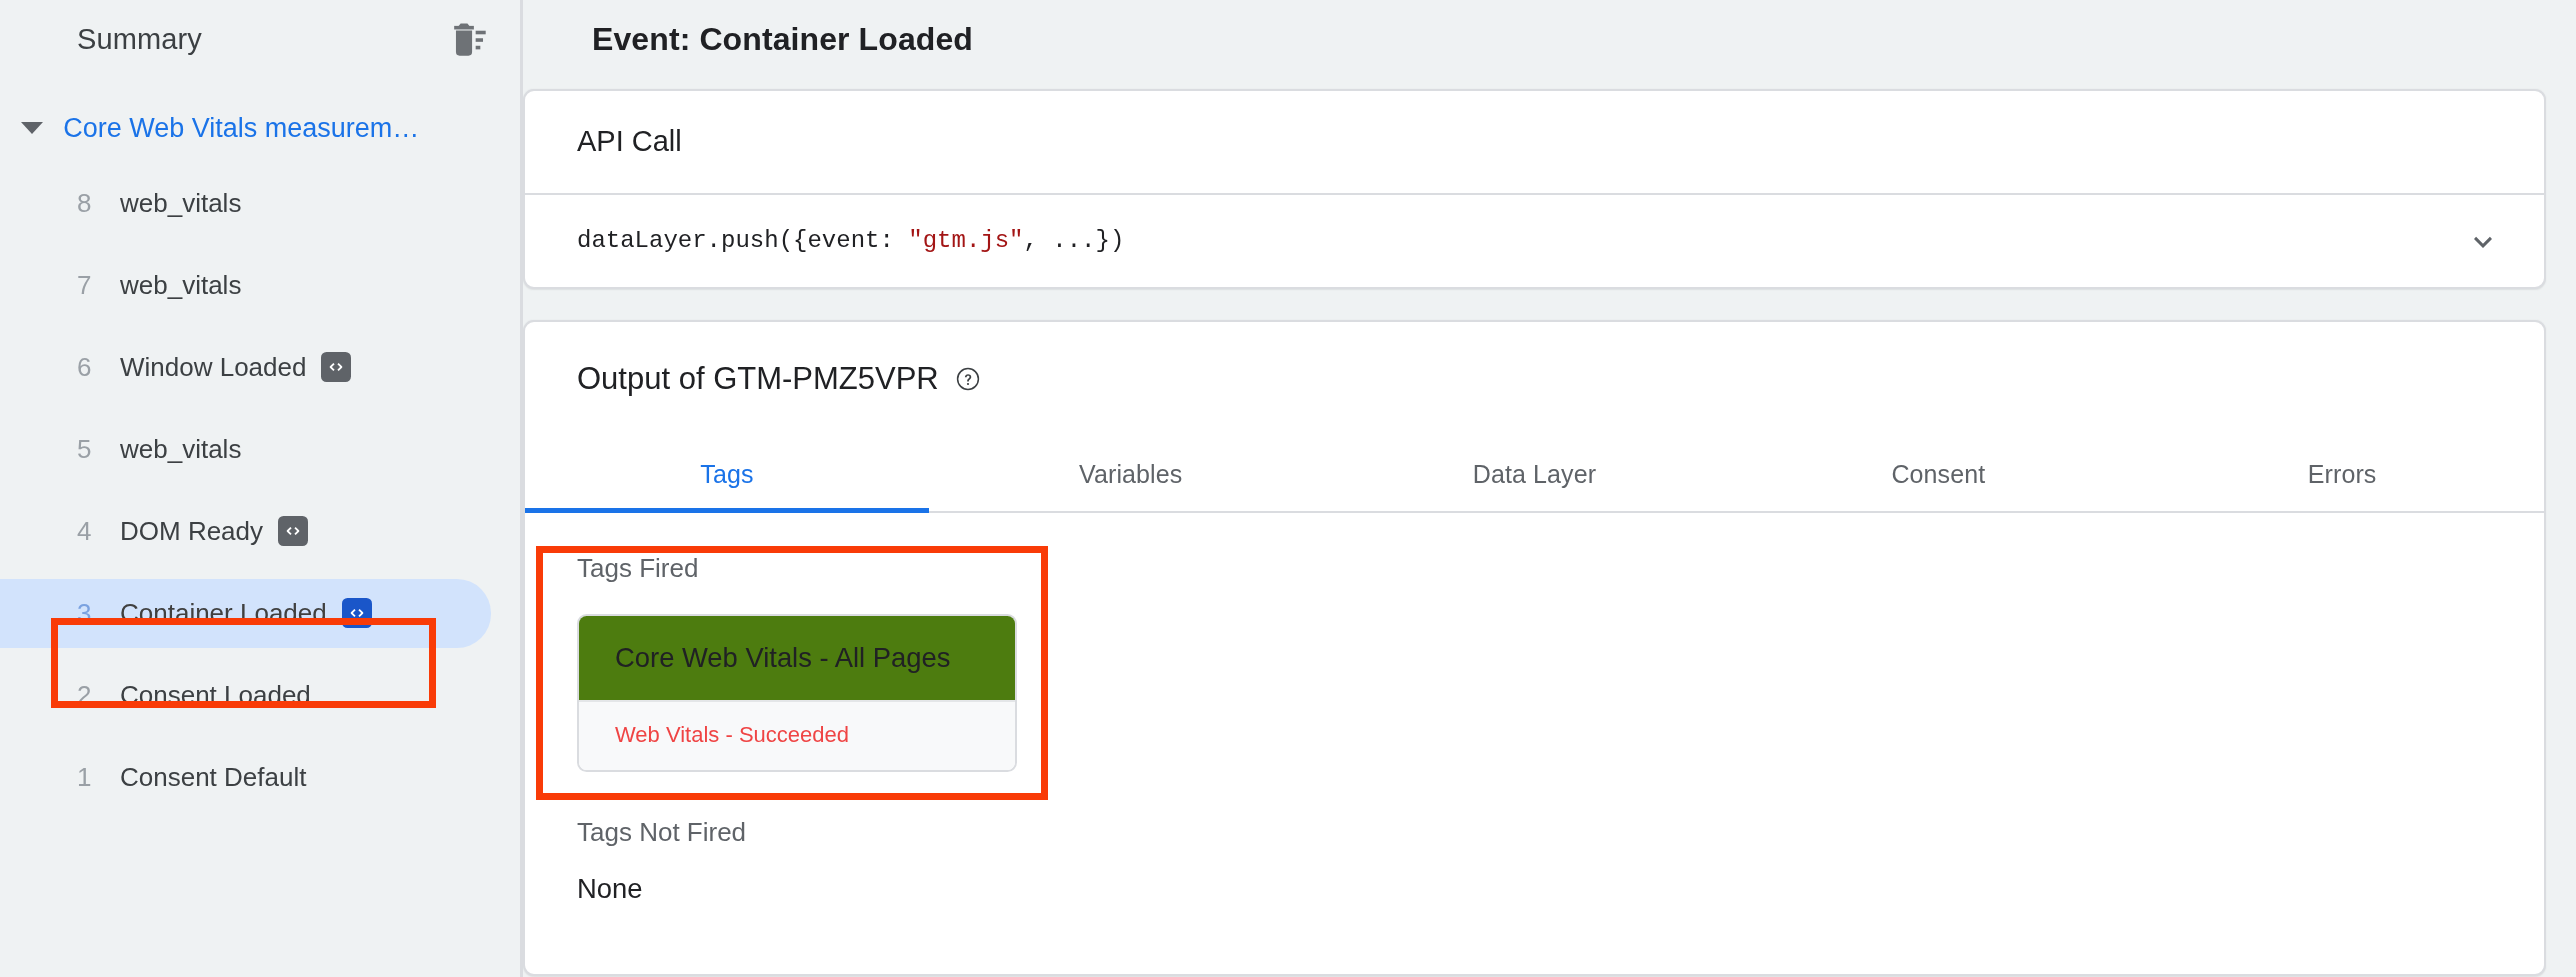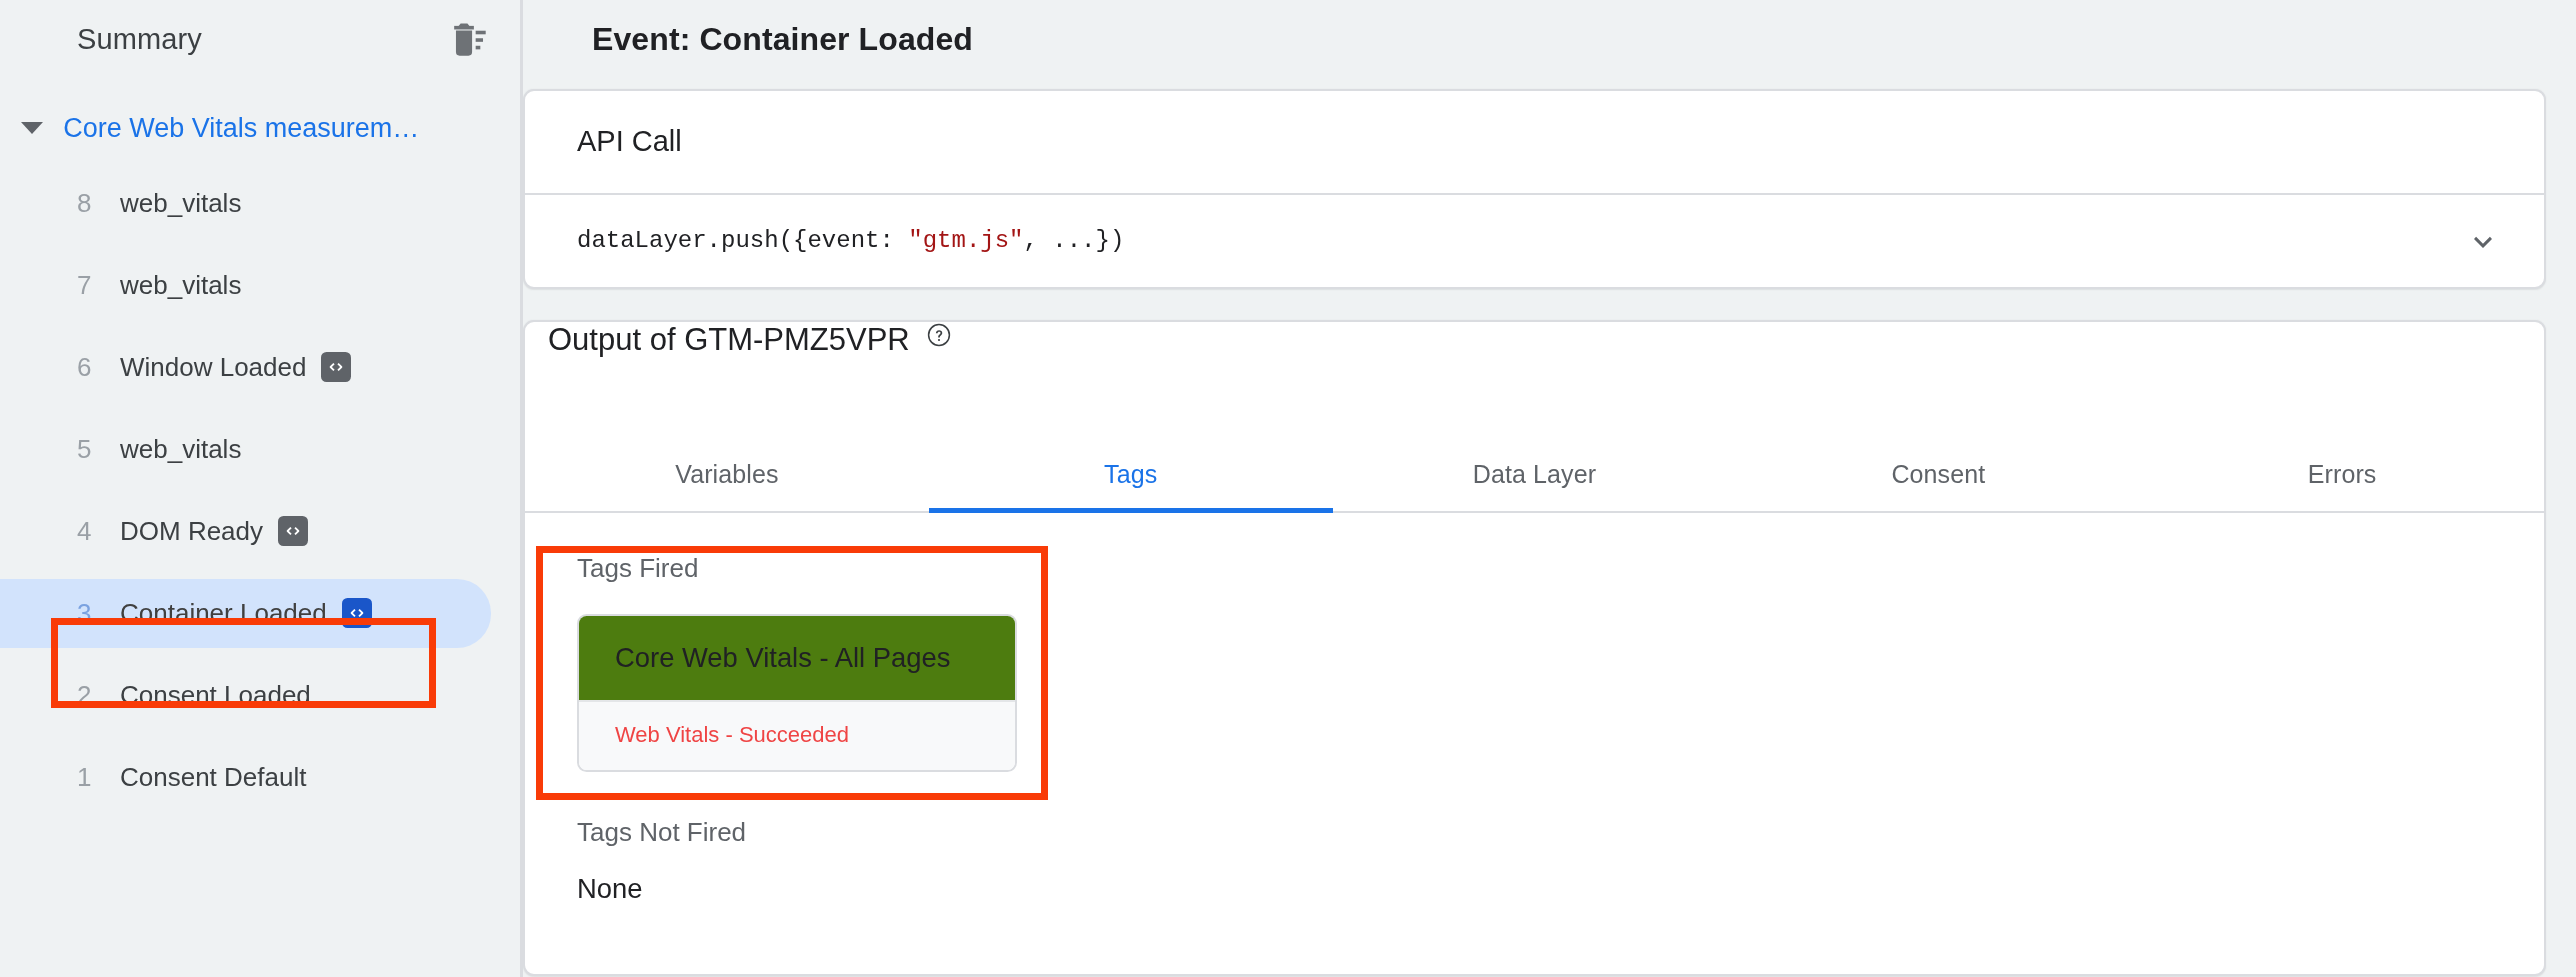--- a/index.html
+++ b/index.html
@@ -183,21 +183,22 @@
     width: 36px;
     height: 36px;
     cursor: pointer;
     flex: 0 0 auto;
   }
 
   
   .out-head {
     height: 115px;
     display: flex;
-    padding: 0 23px;
+    align-items: center;
+    padding: 0 52px;
   }
   .out-title {
     font-size: 31px;
     color: #202124;
   }
   .help-icon {
     width: 26px; height: 26px;
     margin-left: 16.5px;
     flex: 0 0 auto;
   }
@@ -398,22 +399,22 @@
         <span class="help-icon">
           <svg viewBox="0 0 24 24" width="26" height="26" aria-hidden="true">
             <circle cx="12" cy="12" r="9.6" fill="none" stroke="#3c4043" stroke-width="1.4"></circle>
             <path fill="#3c4043" d="M11.2 14.3h1.6v-.4c0-.6.3-1 .9-1.5.8-.6 1.3-1.2 1.3-2.2 0-1.5-1.2-2.5-2.9-2.5-1.6 0-2.9 1-3 2.6h1.6c.05-.8.6-1.3 1.4-1.3s1.3.5 1.3 1.2c0 .6-.35.95-.95 1.45-.7.55-1.2 1.1-1.2 2.05z"></path>
             <circle cx="12" cy="16.6" r="1" fill="#3c4043"></circle>
           </svg>
         </span>
       </div>
 
       <div class="tabs">
+        <div class="tab active">Tags</div>
         <div class="tab">Variables</div>
-        <div class="tab active">Tags</div>
         <div class="tab">Data Layer</div>
         <div class="tab">Consent</div>
         <div class="tab">Errors</div>
       </div>
 
       <div class="tab-body">
         <div class="section-label">Tags Fired</div>
 
         <div class="tag-box">
           <div class="tag-name">Core Web Vitals - All Pages</div>

